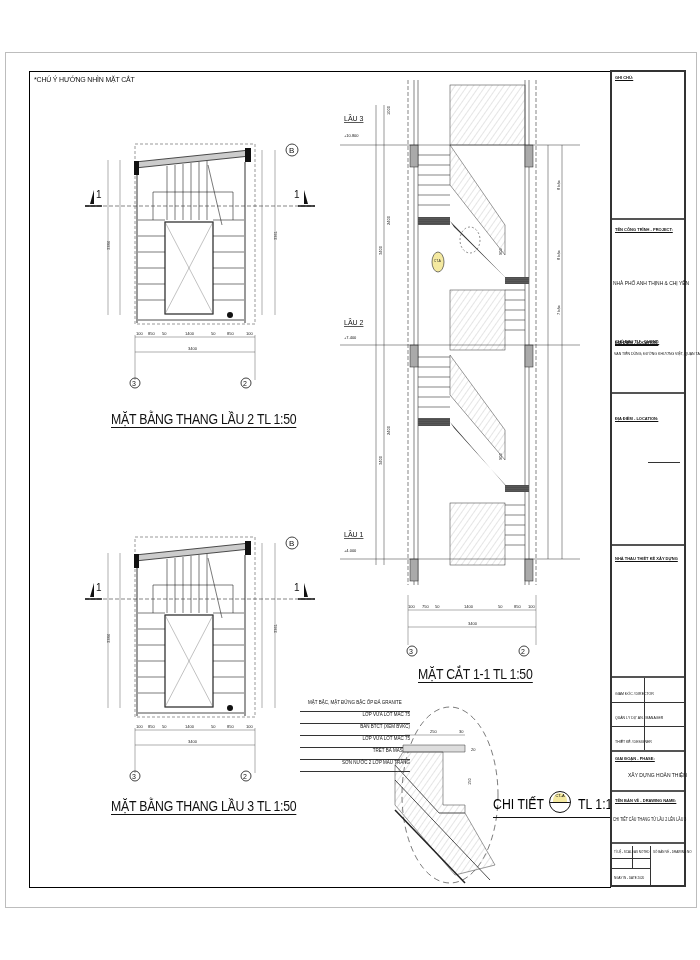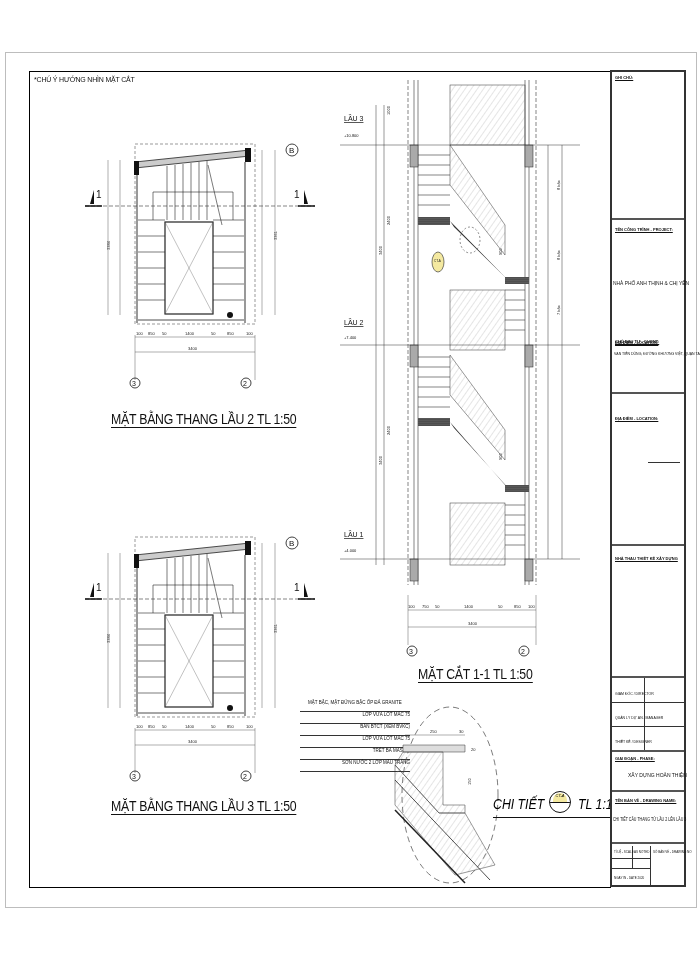--- a/index.html
+++ b/index.html
@@ -299,21 +299,21 @@
   <polygon points="8,47 48,47 48,100 70,100 70,108 44,108 0,60" fill="url(#hatch)" stroke="#333" stroke-width="0.5"></polygon>
   <polygon points="0,60 44,108 70,108 100,160 60,170 0,100" fill="url(#hatch)" stroke="#333" stroke-width="0.5"></polygon>
   <line x1="0" y1="75" x2="95" y2="175" stroke="#222" stroke-width="0.8"></line>
   <line x1="0" y1="105" x2="70" y2="178" stroke="#222" stroke-width="1.5"></line>
   <line x1="10" y1="30" x2="70" y2="30" stroke="#333" stroke-width="0.4"></line>
   <text x="35" y="28" class="dim">250</text>
   <text x="64" y="28" class="dim">30</text>
   <text x="76" y="46" class="dim">20</text>
   <text x="76" y="80" class="dim" transform="rotate(-90 76 80)">150</text>
 </svg>
-<div style="position:absolute;left:493px;top:795px;border-bottom:1.5px solid #111;width:120px;height:22px;font-style:italic;">
+<div style="position:absolute;left:493px;top:795px;border-bottom:1.5px solid #111;width:120px;height:22px;">
   <span style="position:absolute;left:0;top:0;font-size:15px;transform:scaleX(0.82);transform-origin:left;white-space:nowrap;">CHI TIẾT</span>
   <span style="position:absolute;left:56px;top:-4px;width:20px;height:20px;border-radius:50%;border:1px solid #111;background:#fff;overflow:hidden;">
     <span style="position:absolute;left:3px;top:1px;width:14px;height:9px;border-radius:7px 7px 0 0;background:#f4e9a0;font-size:4px;text-align:center;">CT-A</span>
     <span style="position:absolute;left:0;right:0;top:10px;border-top:1px solid #111;"></span>
   </span>
   <span style="position:absolute;left:85px;top:0;font-size:15px;transform:scaleX(0.82);transform-origin:left;white-space:nowrap;">TL 1:10</span>
 </div>
 
 <div class="tb">
   <div class="cell" style="top:0;height:148px;">

